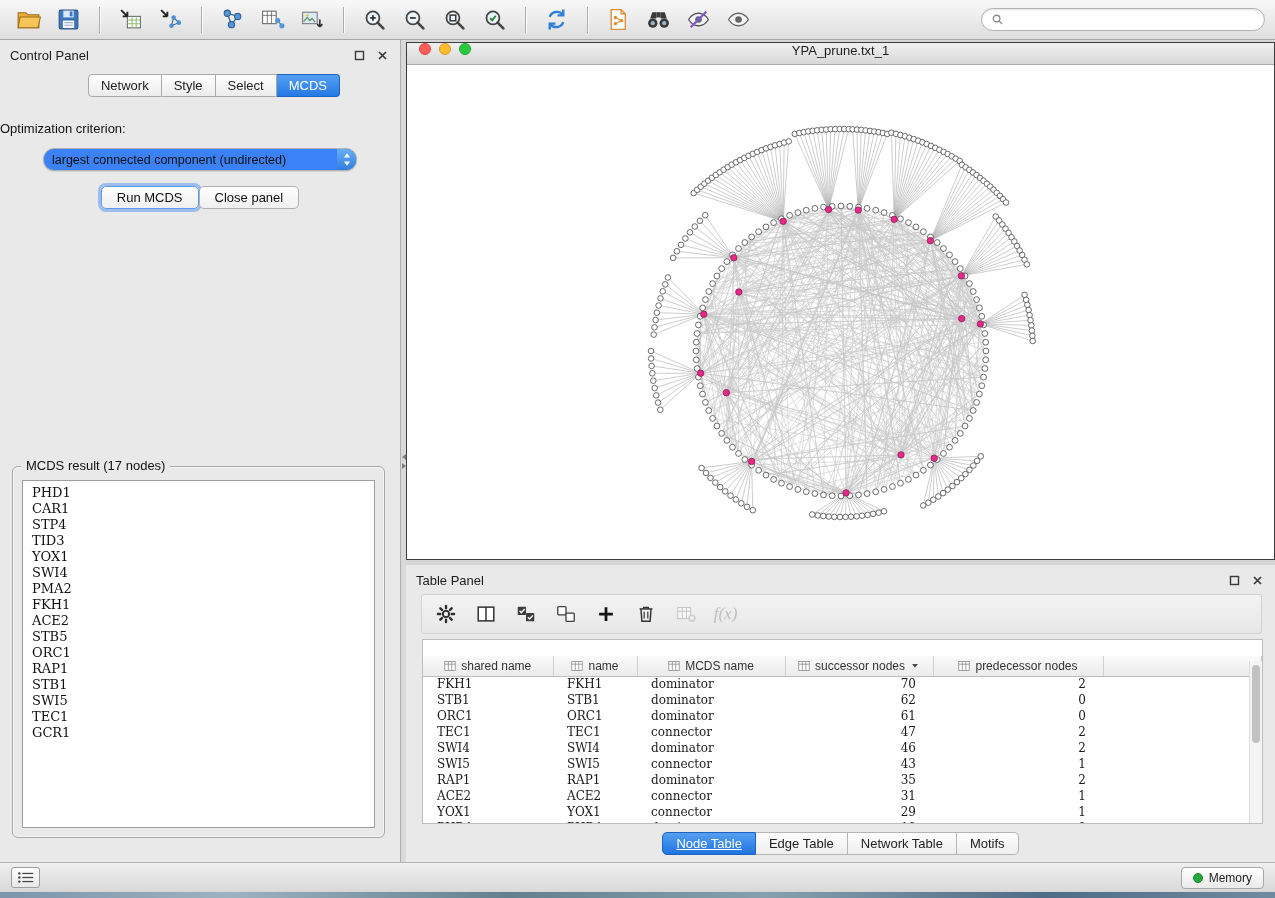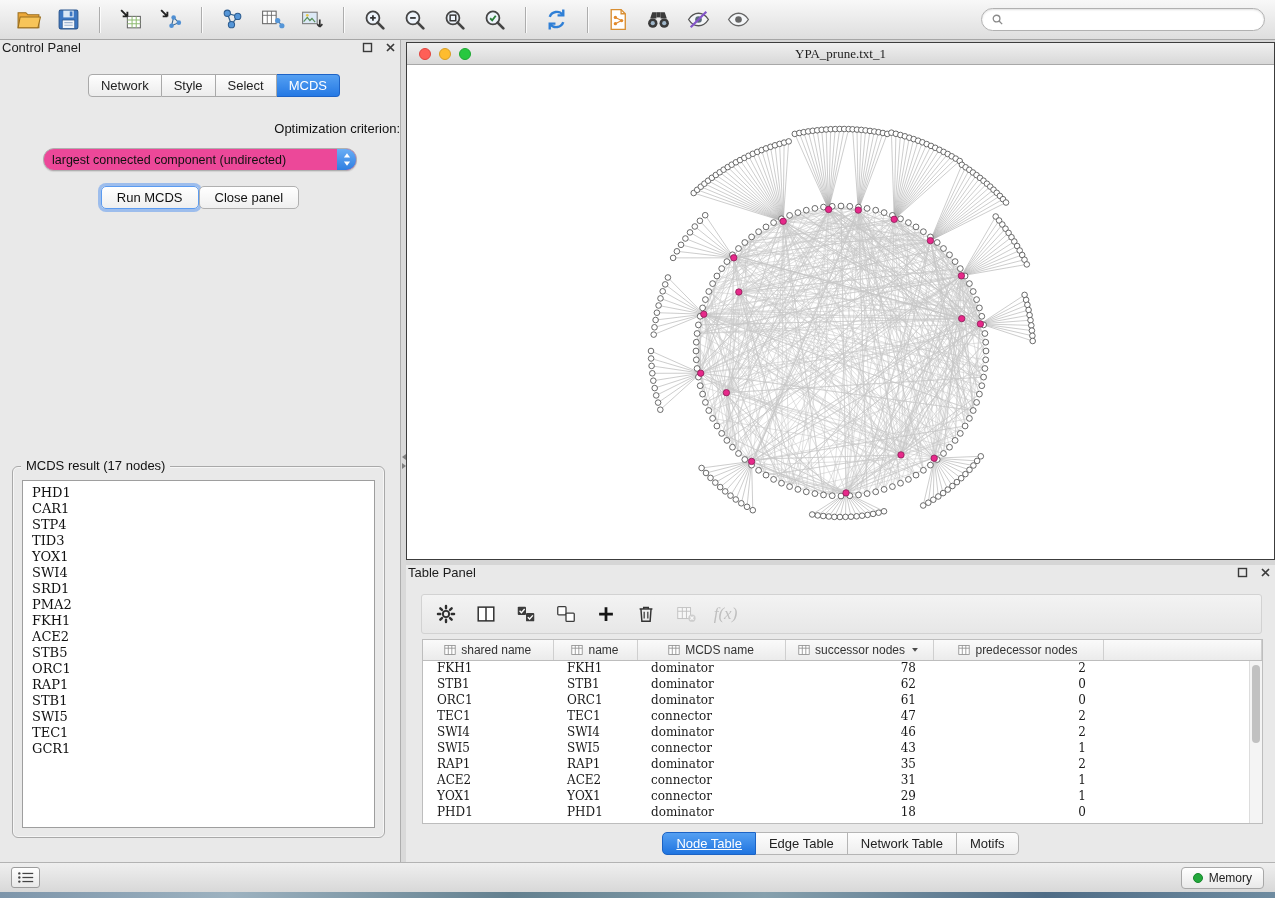--- a/index.html
+++ b/index.html
@@ -12,67 +12,67 @@
   #toolbar-groups{display:flex;align-items:center;gap:3px;}
   .tb-btn{width:37px;height:32px;border:none;background:transparent;display:flex;align-items:center;justify-content:center;cursor:pointer;}
   .ic24{width:25px;height:25px;}
   .tb-sep{width:1px;height:26px;background:#adadad;margin:0 9px;box-shadow:1px 0 0 rgba(255,255,255,.8);}
   .search-wrap{margin-left:auto;display:flex;align-items:center;width:284px;height:23px;background:#fff;border:1px solid #b1b1b1;border-radius:12px;padding:0 9px;gap:5px;box-shadow:inset 0 1px 2px rgba(0,0,0,.12);}
   .search-wrap svg{width:13px;height:13px;flex:0 0 auto;}
   .search-wrap input{flex:1;border:none;outline:none;font-size:13px;background:transparent;color:#222;}
 
   
   #control-panel{position:absolute;left:0;top:40px;width:401px;bottom:36px;background:#e9e9e9;border-right:1px solid #adadad;}
-  .panel-header{height:30px;display:flex;align-items:flex-start;padding:0 2px;font-size:13px;color:#1c1c1c;}
+  .panel-header{height:30px;display:flex;align-items:center;padding:0 10px;font-size:13px;color:#1c1c1c;}
   .win-btns{margin-left:auto;display:flex;gap:9px;align-items:center;}
   .win-btn{width:14px;height:14px;background:transparent;border:none;padding:0;cursor:pointer;}
   .win-btn svg{width:13px;height:13px;display:block;}
   .cp-tabs{display:flex;justify-content:center;margin-top:4px;padding-left:28px;}
   .cp-tab{font-size:13px;padding:3px 12px;background:linear-gradient(#fefefe,#ececec);border:1px solid #a9a9a9;border-left:none;color:#222;cursor:pointer;}
   .cp-tab:first-child{border-left:1px solid #a9a9a9;border-radius:4px 0 0 4px;}
   .cp-tab:last-child{border-radius:0 4px 4px 0;}
   .cp-tab.active{background:linear-gradient(#55a0f2,#2579e4);border-color:#1d63c6;color:#fff;}
-  .opt-label{text-align:right;margin-top:24px;font-size:13px;color:#111;}
-  .combo{margin:12px auto 0;width:314px;height:23px;background:#ec4899;border:1px solid #b0b0b0;border-radius:11px;display:flex;align-items:center;overflow:hidden;box-shadow:0 1px 1px rgba(0,0,0,.10);cursor:pointer;gap:16px;}
+  .opt-label{text-align:left;margin-top:24px;font-size:13px;color:#111;}
+  .combo{margin:12px auto 0;width:314px;height:23px;background:#3b82f6;border:1px solid #b0b0b0;border-radius:11px;display:flex;align-items:center;overflow:hidden;box-shadow:0 1px 1px rgba(0,0,0,.10);cursor:pointer;gap:16px;}
   .combo-text{flex:1;font-size:12.5px;padding:0 8px;color:#111;white-space:nowrap;}
   .combo-stepper{width:19px;height:23px;background:linear-gradient(#6cb0f6,#2c7ce0);display:flex;align-items:center;justify-content:center;border-radius:0 4px 4px 0;}
   .combo-stepper svg{width:10px;height:17px;display:block;}
   .btn-row{display:flex;justify-content:center;margin-top:15px;}
   .mac-btn{height:23px;padding:0 15px;font-size:13px;border:1px solid #b0b0b0;border-radius:5px;background:linear-gradient(#ffffff,#efefef);color:#111;cursor:pointer;}
   .mac-btn.focus{border-color:#5b9bf0;box-shadow:0 0 0 3px rgba(82,145,240,.5);}
   .mcds-group{position:absolute;left:12px;right:15px;top:426px;bottom:24px;border:1px solid #a9a9a9;border-radius:6px;box-shadow:inset 0 0 0 1px rgba(255,255,255,.6);}
   .group-title{position:absolute;top:-9px;left:8px;background:#e9e9e9;padding:0 5px;font-size:13px;color:#111;}
   .mcds-list{position:absolute;left:9px;right:9px;top:13px;bottom:9px;background:#fff;border:1px solid #9e9e9e;overflow:hidden;padding:4px 0;cursor:default;}
   .mcds-item{font-family:"DejaVu Serif",serif;font-size:13px;line-height:16px;padding:0 9px;color:#111;}
 
   
   .v-split{position:absolute;left:401px;top:40px;width:5px;bottom:36px;background:#d9d9d9;cursor:col-resize;}
   .split-handle{position:absolute;top:408px;left:0;width:5px;height:26px;display:flex;flex-direction:column;gap:3px;align-items:center;justify-content:center;}
   .tri-l{width:0;height:0;border-top:3px solid transparent;border-bottom:3px solid transparent;border-right:4px solid #808080;}
   .tri-r{width:0;height:0;border-top:3px solid transparent;border-bottom:3px solid transparent;border-left:4px solid #808080;}
 
   
   #network-window{position:absolute;left:406px;top:42px;width:869px;height:518px;border:1px solid #3c3c3c;background:#fff;}
-  .net-titlebar{height:22px;background:linear-gradient(#f0f0f0,#d8d8d8);border-bottom:1px solid #a8a8a8;display:flex;align-items:center;padding:0 4px;position:relative;font-family:Liberation Serif, serif;}
+  .net-titlebar{height:22px;background:linear-gradient(#f0f0f0,#d8d8d8);border-bottom:1px solid #a8a8a8;display:flex;padding:0 4px;position:relative;}
   .tl{width:12px;height:12px;border-radius:50%;margin-left:8px;display:inline-block;cursor:pointer;}
   .tl.red{background:#ff5f57;border:1px solid #e0443e;}
   .tl.yellow{background:#febc2e;border:1px solid #d89e24;}
   .tl.green{background:#28c840;border:1px solid #1da832;}
   .net-title{position:absolute;left:0;right:0;text-align:center;font-size:13px;color:#1d1d1d;pointer-events:none;}
   #network-canvas{display:block;width:867px;height:494px;background:#fff;}
 
   
   #table-panel{position:absolute;left:406px;top:565px;width:869px;bottom:36px;background:#e9e9e9;}
   .tp-toolbar{position:absolute;left:15px;right:13px;top:29px;height:40px;display:flex;align-items:center;gap:9px;background:linear-gradient(#f3f3f3,#e7e7e7);border:1px solid #d2d2d2;border-radius:3px;padding:0 8px;}
   .tt-btn{width:31px;height:31px;border:none;background:transparent;display:flex;align-items:center;justify-content:center;cursor:pointer;}
   .tt-btn.disabled{opacity:.55;cursor:default;}
   .ic22{width:22px;height:22px;}
   .fx{font-family:Liberation Serif, serif;font-style:italic;font-size:17px;color:#9a9a9a;}
   .tp-table{position:absolute;left:16px;right:12px;top:74px;bottom:38px;background:#fff;border:1px solid #bdbdbd;overflow:hidden;}
-  table.data{border-collapse:collapse;width:100%;table-layout:fixed;}
+  table.data{border-collapse:collapse;width:100%;table-layout:fixed;margin-top:16px;}
   thead th{height:20px;background:linear-gradient(#fafafa,#ebebeb);border-right:1px solid #cfcfcf;border-bottom:1px solid #bdbdbd;font-weight:normal;font-size:12px;color:#333;cursor:pointer;}
   thead th.th-filler{cursor:default;}
   .th-in{display:flex;align-items:center;justify-content:center;gap:5px;}
   .hic{width:12px;height:12px;}
   .hcaret{width:10px;height:10px;}
   tbody td{height:16px;font-size:12px;font-family:"DejaVu Serif",serif;color:#1a1a1a;padding:0 14px;white-space:nowrap;overflow:hidden;}
   tbody td.num{text-align:right;padding-right:17px;}
   tbody tr{cursor:default;}
   .tp-scroll{position:absolute;right:0;top:21px;bottom:0;width:13px;background:#f4f4f4;border-left:1px solid #ddd;cursor:pointer;}
   .tp-thumb{position:absolute;left:2px;right:2px;top:4px;height:78px;background:#c1c1c1;border-radius:5px;}
@@ -277,21 +277,20 @@
     </div>
     <div class="mcds-group">
       <div class="group-title">MCDS result (17 nodes)</div>
       <div class="mcds-list">
           <div class="mcds-item">PHD1</div>
           <div class="mcds-item">CAR1</div>
           <div class="mcds-item">STP4</div>
           <div class="mcds-item">TID3</div>
           <div class="mcds-item">YOX1</div>
           <div class="mcds-item">SWI4</div>
-          <div class="mcds-item">SRD1</div>
           <div class="mcds-item">PMA2</div>
           <div class="mcds-item">FKH1</div>
           <div class="mcds-item">ACE2</div>
           <div class="mcds-item">STB5</div>
           <div class="mcds-item">ORC1</div>
           <div class="mcds-item">RAP1</div>
           <div class="mcds-item">STB1</div>
           <div class="mcds-item">SWI5</div>
           <div class="mcds-item">TEC1</div>
           <div class="mcds-item">GCR1</div>
@@ -1446,21 +1445,21 @@
                 </div>
               </th>
               <th class="th-filler"></th>
             </tr>
           </thead>
         <tbody>
             <tr>
               <td>FKH1</td>
               <td>FKH1</td>
               <td>dominator</td>
-              <td class="num">78</td>
+              <td class="num">70</td>
               <td class="num">2</td>
               <td></td>
             </tr>
             <tr>
               <td>STB1</td>
               <td>STB1</td>
               <td>dominator</td>
               <td class="num">62</td>
               <td class="num">0</td>
               <td></td>

